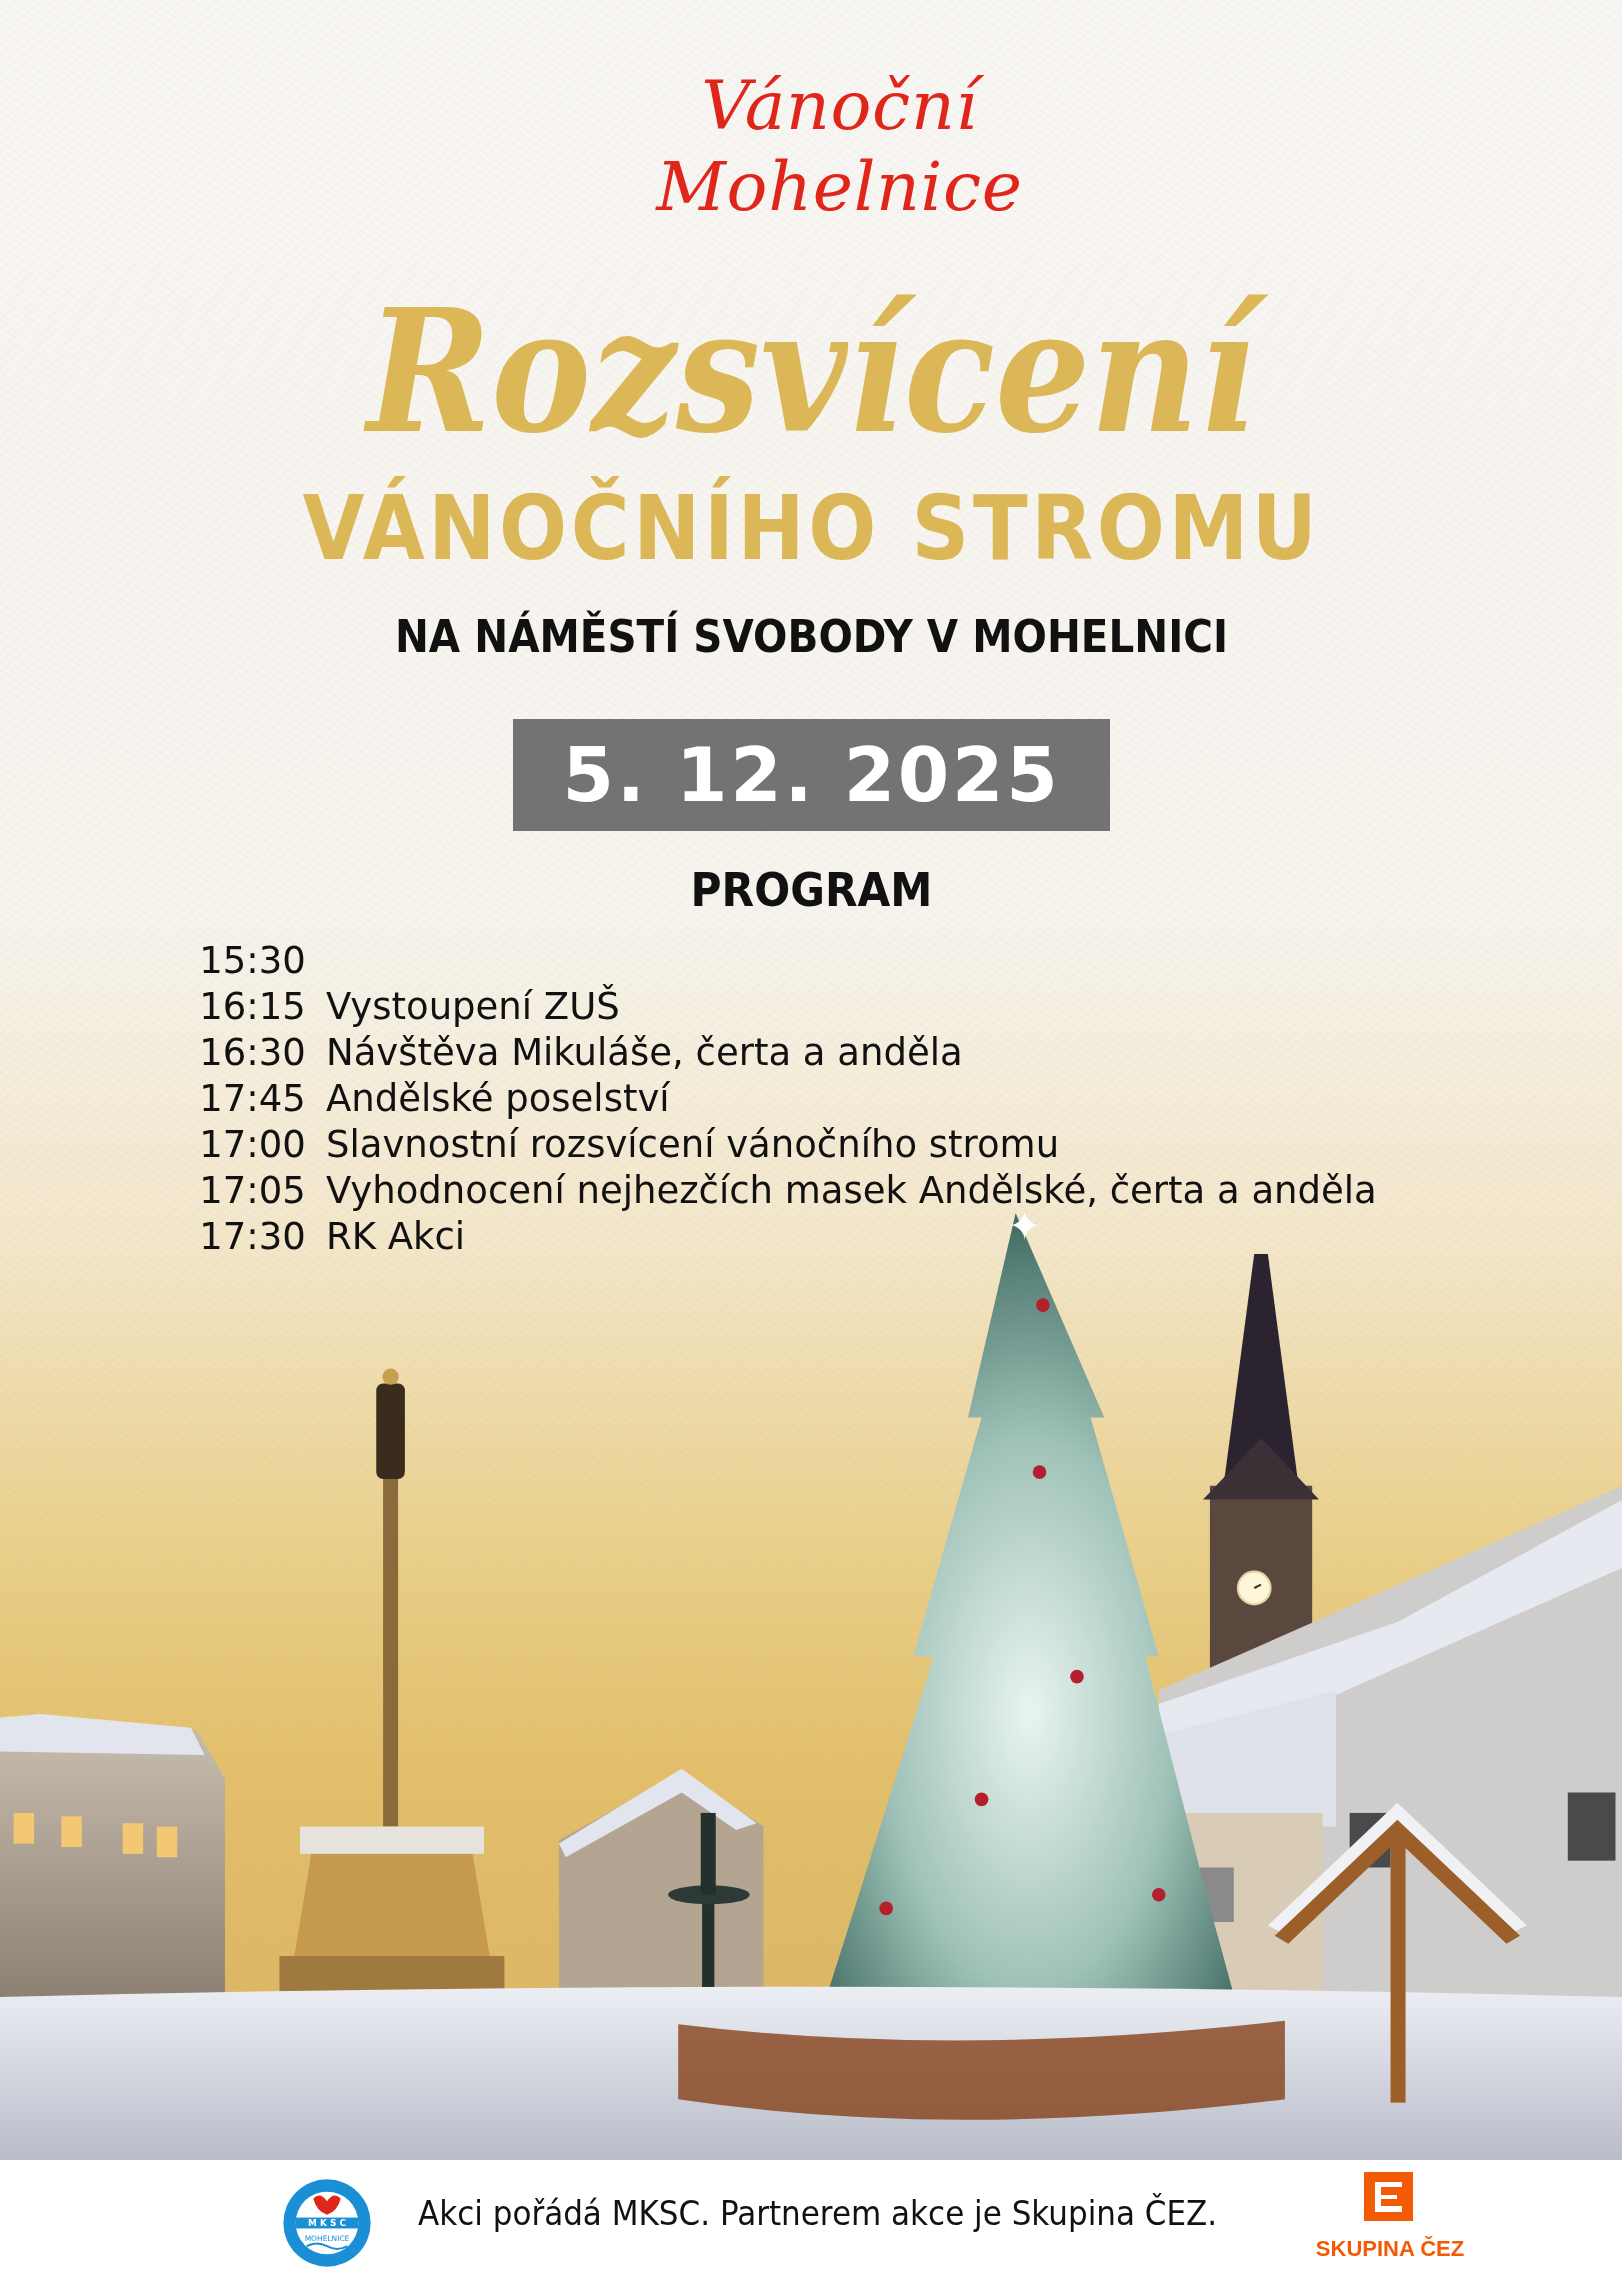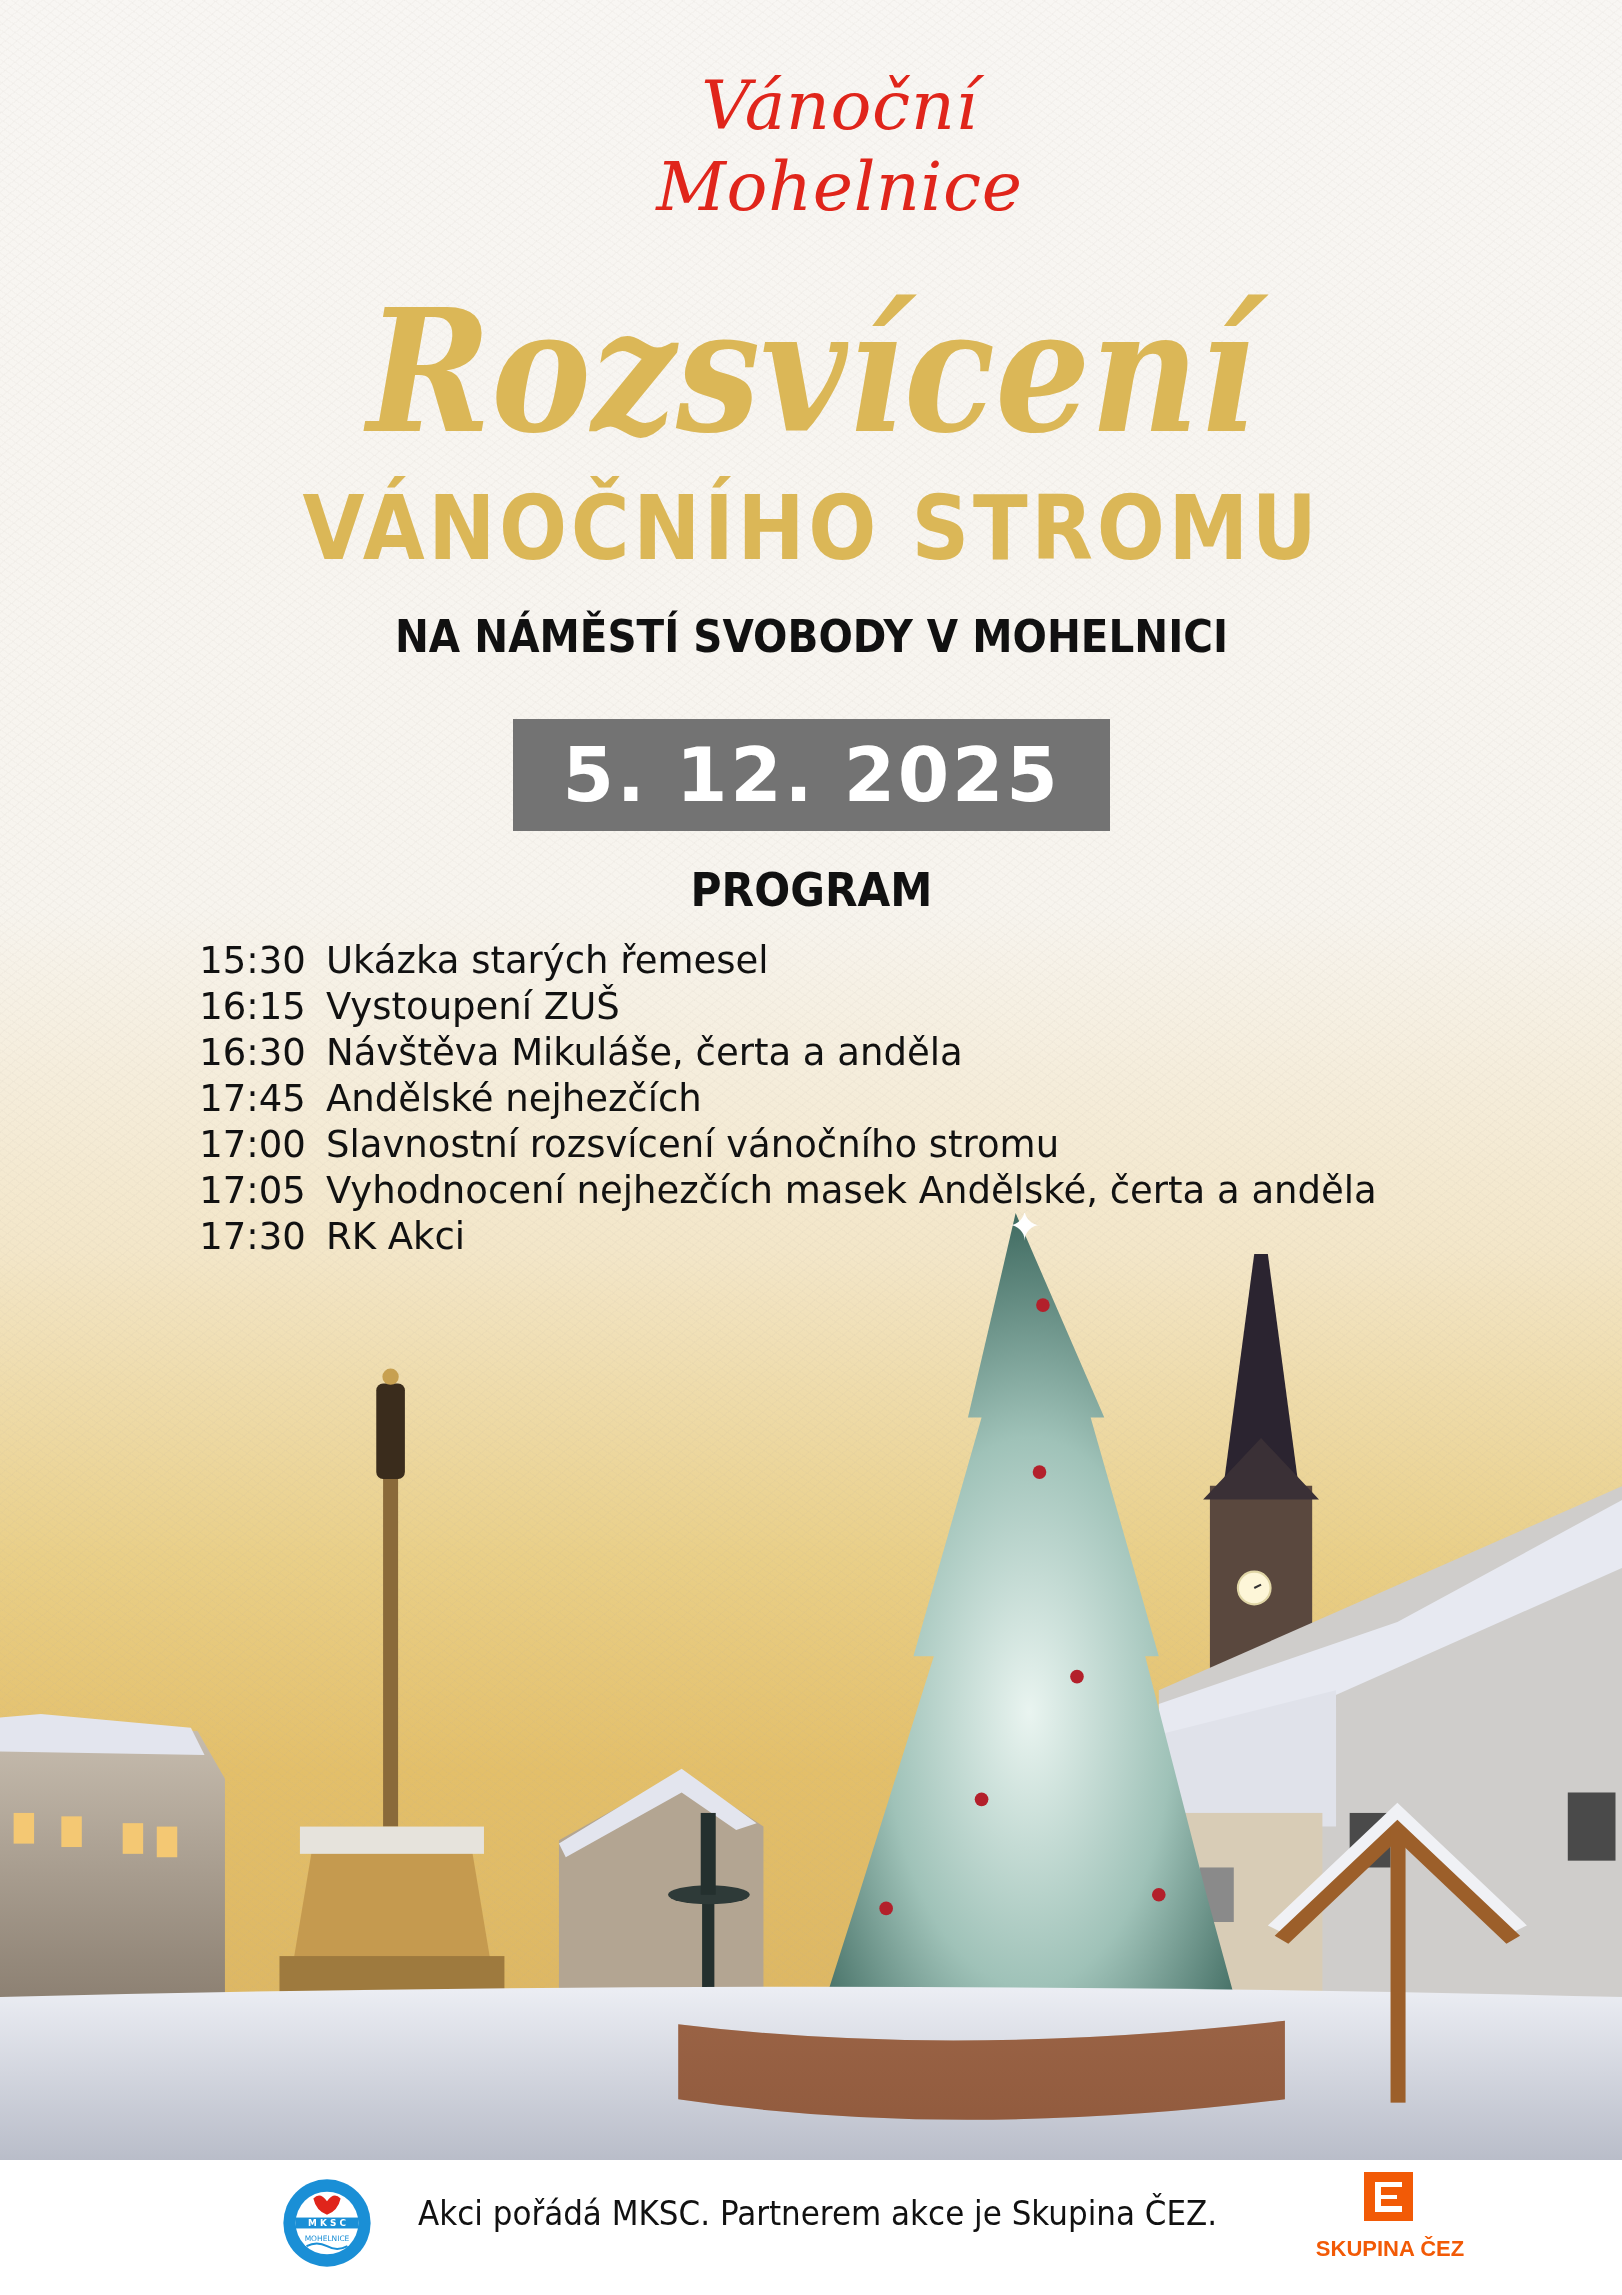--- a/index.html
+++ b/index.html
@@ -102,33 +102,32 @@
 
 <div class="date-box">
   <span class="date-text">5. 12. 2025</span>
 </div>
 
 <div class="program-heading">PROGRAM</div>
 
 <div class="program">
   <div class="prog-row">
     <span class="prog-time">15:30</span>
-    <span class="prog-text">Ukázka starých řemesel</span>
   </div>
   <div class="prog-row">
     <span class="prog-time">16:15</span>
     <span class="prog-text">Vystoupení ZUŠ</span>
   </div>
   <div class="prog-row">
     <span class="prog-time">16:30</span>
     <span class="prog-text">Návštěva Mikuláše, čerta a anděla</span>
   </div>
   <div class="prog-row">
     <span class="prog-time">17:45</span>
-    <span class="prog-text">Andělské nejhezčích</span>
+    <span class="prog-text">Andělské poselství</span>
   </div>
   <div class="prog-row">
     <span class="prog-time">17:00</span>
     <span class="prog-text">Slavnostní rozsvícení vánočního stromu</span>
   </div>
   <div class="prog-row">
     <span class="prog-time">17:05</span>
     <span class="prog-text">Vyhodnocení nejhezčích masek Andělské, čerta a anděla</span>
   </div>
   <div class="prog-row">

